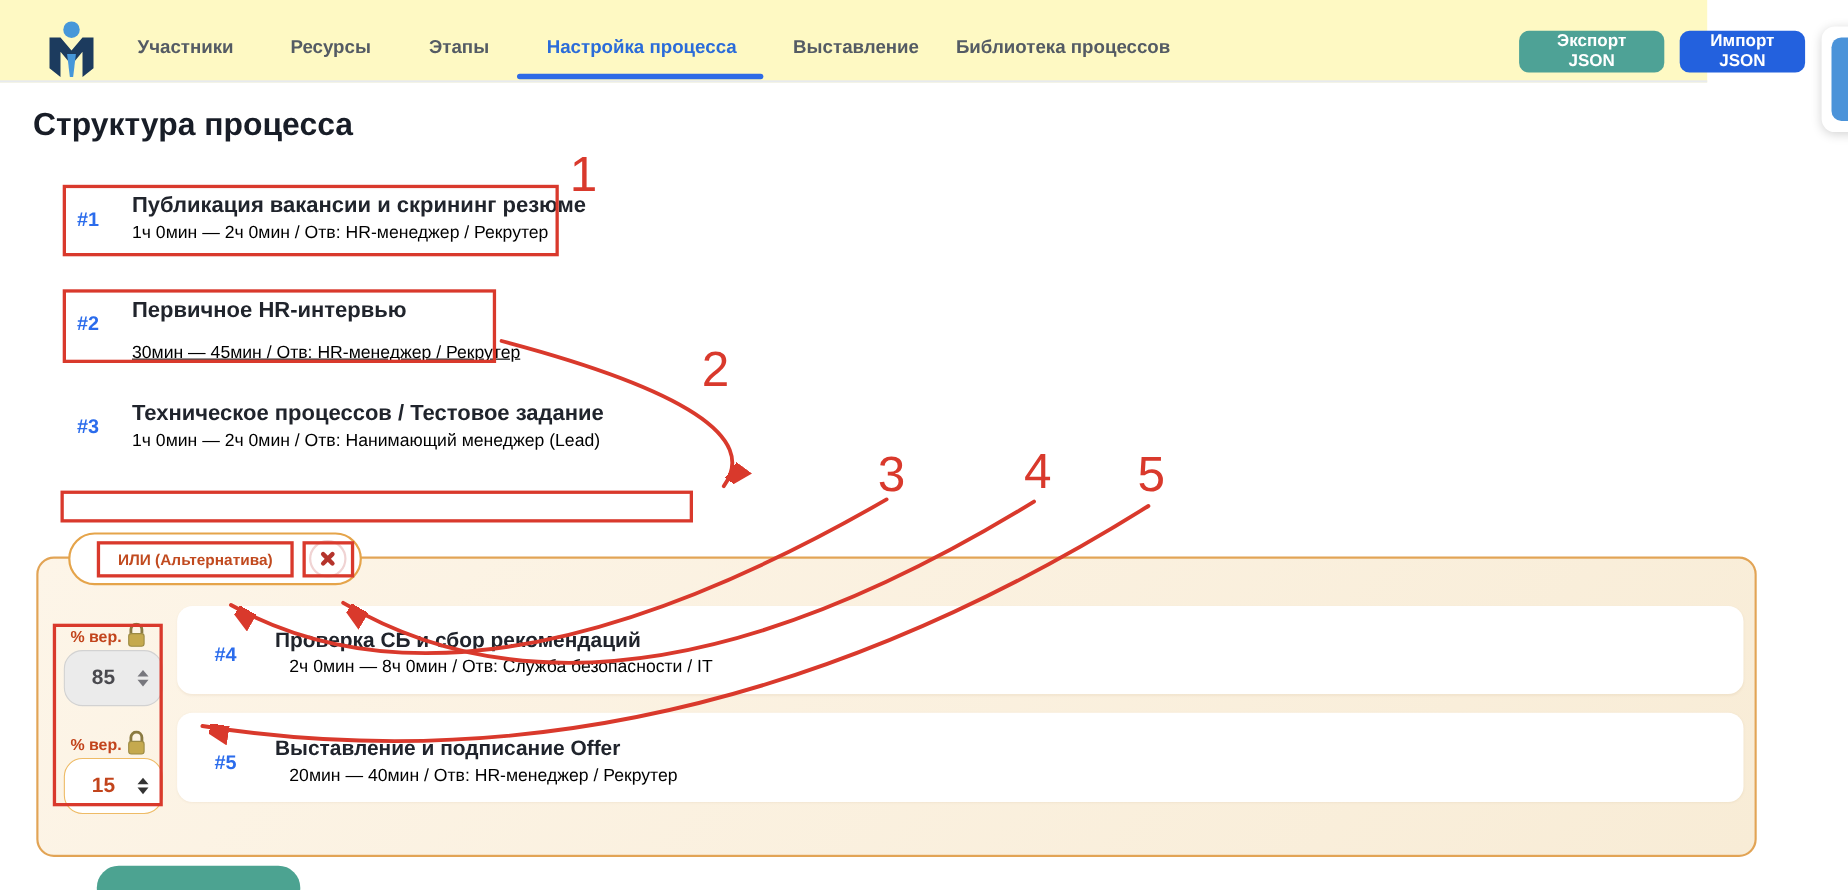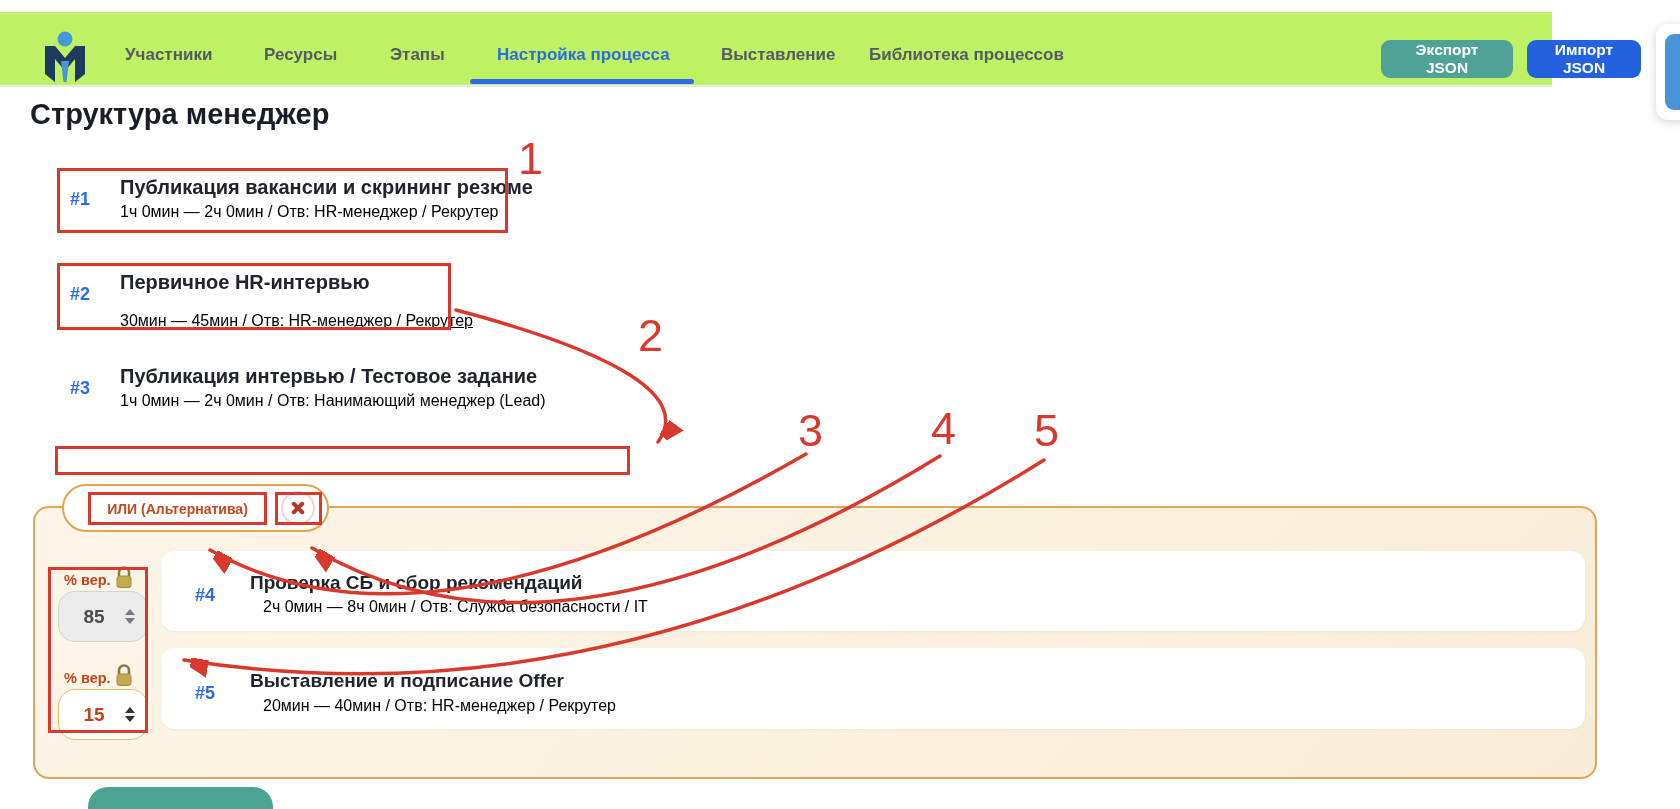--- a/index.html
+++ b/index.html
@@ -1,21 +1,21 @@
 <!DOCTYPE html>
 <html><head>
 <meta charset="utf-8">
 <style>
   * { margin:0; padding:0; box-sizing:border-box; }
   html,body { width:1680px; height:809px; overflow:hidden; background:#fff;
     font-family:"Liberation Sans", sans-serif; }
   .stage { position:relative; width:1680px; height:809px; overflow:hidden; }
 
   
-  .navbar { position:absolute; left:0; top:12px; width:1552px; height:75px; background:#bef264;
+  .navbar { position:absolute; left:0; top:0; width:1552px; height:75px; background:#fef9c3;
     border-bottom:2px solid #e7eaee; z-index:10; }
   .logo { position:absolute; left:38px; top:18px; width:54px; height:54px; }
   .tab { position:absolute; top:33px; font-size:17px; font-weight:600; color:#545b64;
     cursor:pointer; white-space:nowrap; }
   .tab.active { color:#2b6cd9; }
   .tab-underline { position:absolute; left:470px; top:67px; width:224px; height:5px;
     border-radius:3px; background:#2e6be6; }
   .btn { position:absolute; top:28px; height:38px; border:none; border-radius:9px;
     color:#fff; font-weight:700; font-size:15.5px; padding:0 18px; cursor:pointer;
     font-family:"Liberation Sans", sans-serif; }
@@ -102,35 +102,35 @@
     <div class="tab-underline"></div>
     <div class="tab" style="left:721px">Выставление</div>
     <div class="tab" style="left:869px">Библиотека процессов</div>
     <button class="btn btn-export">Экспорт JSON</button>
     <button class="btn btn-import">Импорт JSON</button>
   </div>
   <div class="scrollwidget">
     <div class="scrollthumb"></div>
   </div>
 
-  <div class="h1">Структура менеджер</div>
+  <div class="h1">Структура процесса</div>
 
   <div>
     <div class="step-num" style="left:70px;  top:189px;">#1</div>
     <div class="step-title" style="left:120px; top:176px;">Публикация вакансии и скрининг резюме</div>
     <div class="step-meta" style="left:120px; top:203px;">1ч 0мин — 2ч 0мин / Отв: HR-менеджер / Рекрутер</div>
   </div>
   <div>
     <div class="step-num" style="left:70px;  top:284px;">#2</div>
     <div class="step-title" style="left:120px; top:271px;">Первичное HR-интервью</div>
     <div class="step-meta" style="left:120px; top:312px;text-decoration:underline;">30мин — 45мин / Отв: HR-менеджер / Рекрутер</div>
   </div>
   <div>
     <div class="step-num" style="left:70px;  top:378px;">#3</div>
-    <div class="step-title" style="left:120px; top:365px;">Публикация интервью / Тестовое задание</div>
+    <div class="step-title" style="left:120px; top:365px;">Техническое процессов / Тестовое задание</div>
     <div class="step-meta" style="left:120px; top:392px;">1ч 0мин — 2ч 0мин / Отв: Нанимающий менеджер (Lead)</div>
   </div>
 
   <div class="alt-box"></div>
   <div class="alt-pill"></div>
   <div class="alt-badge-text">ИЛИ (Альтернатива)</div>
   <div class="alt-close">
     <div class="xbar b1"></div>
     <div class="xbar b2"></div>
   </div>

